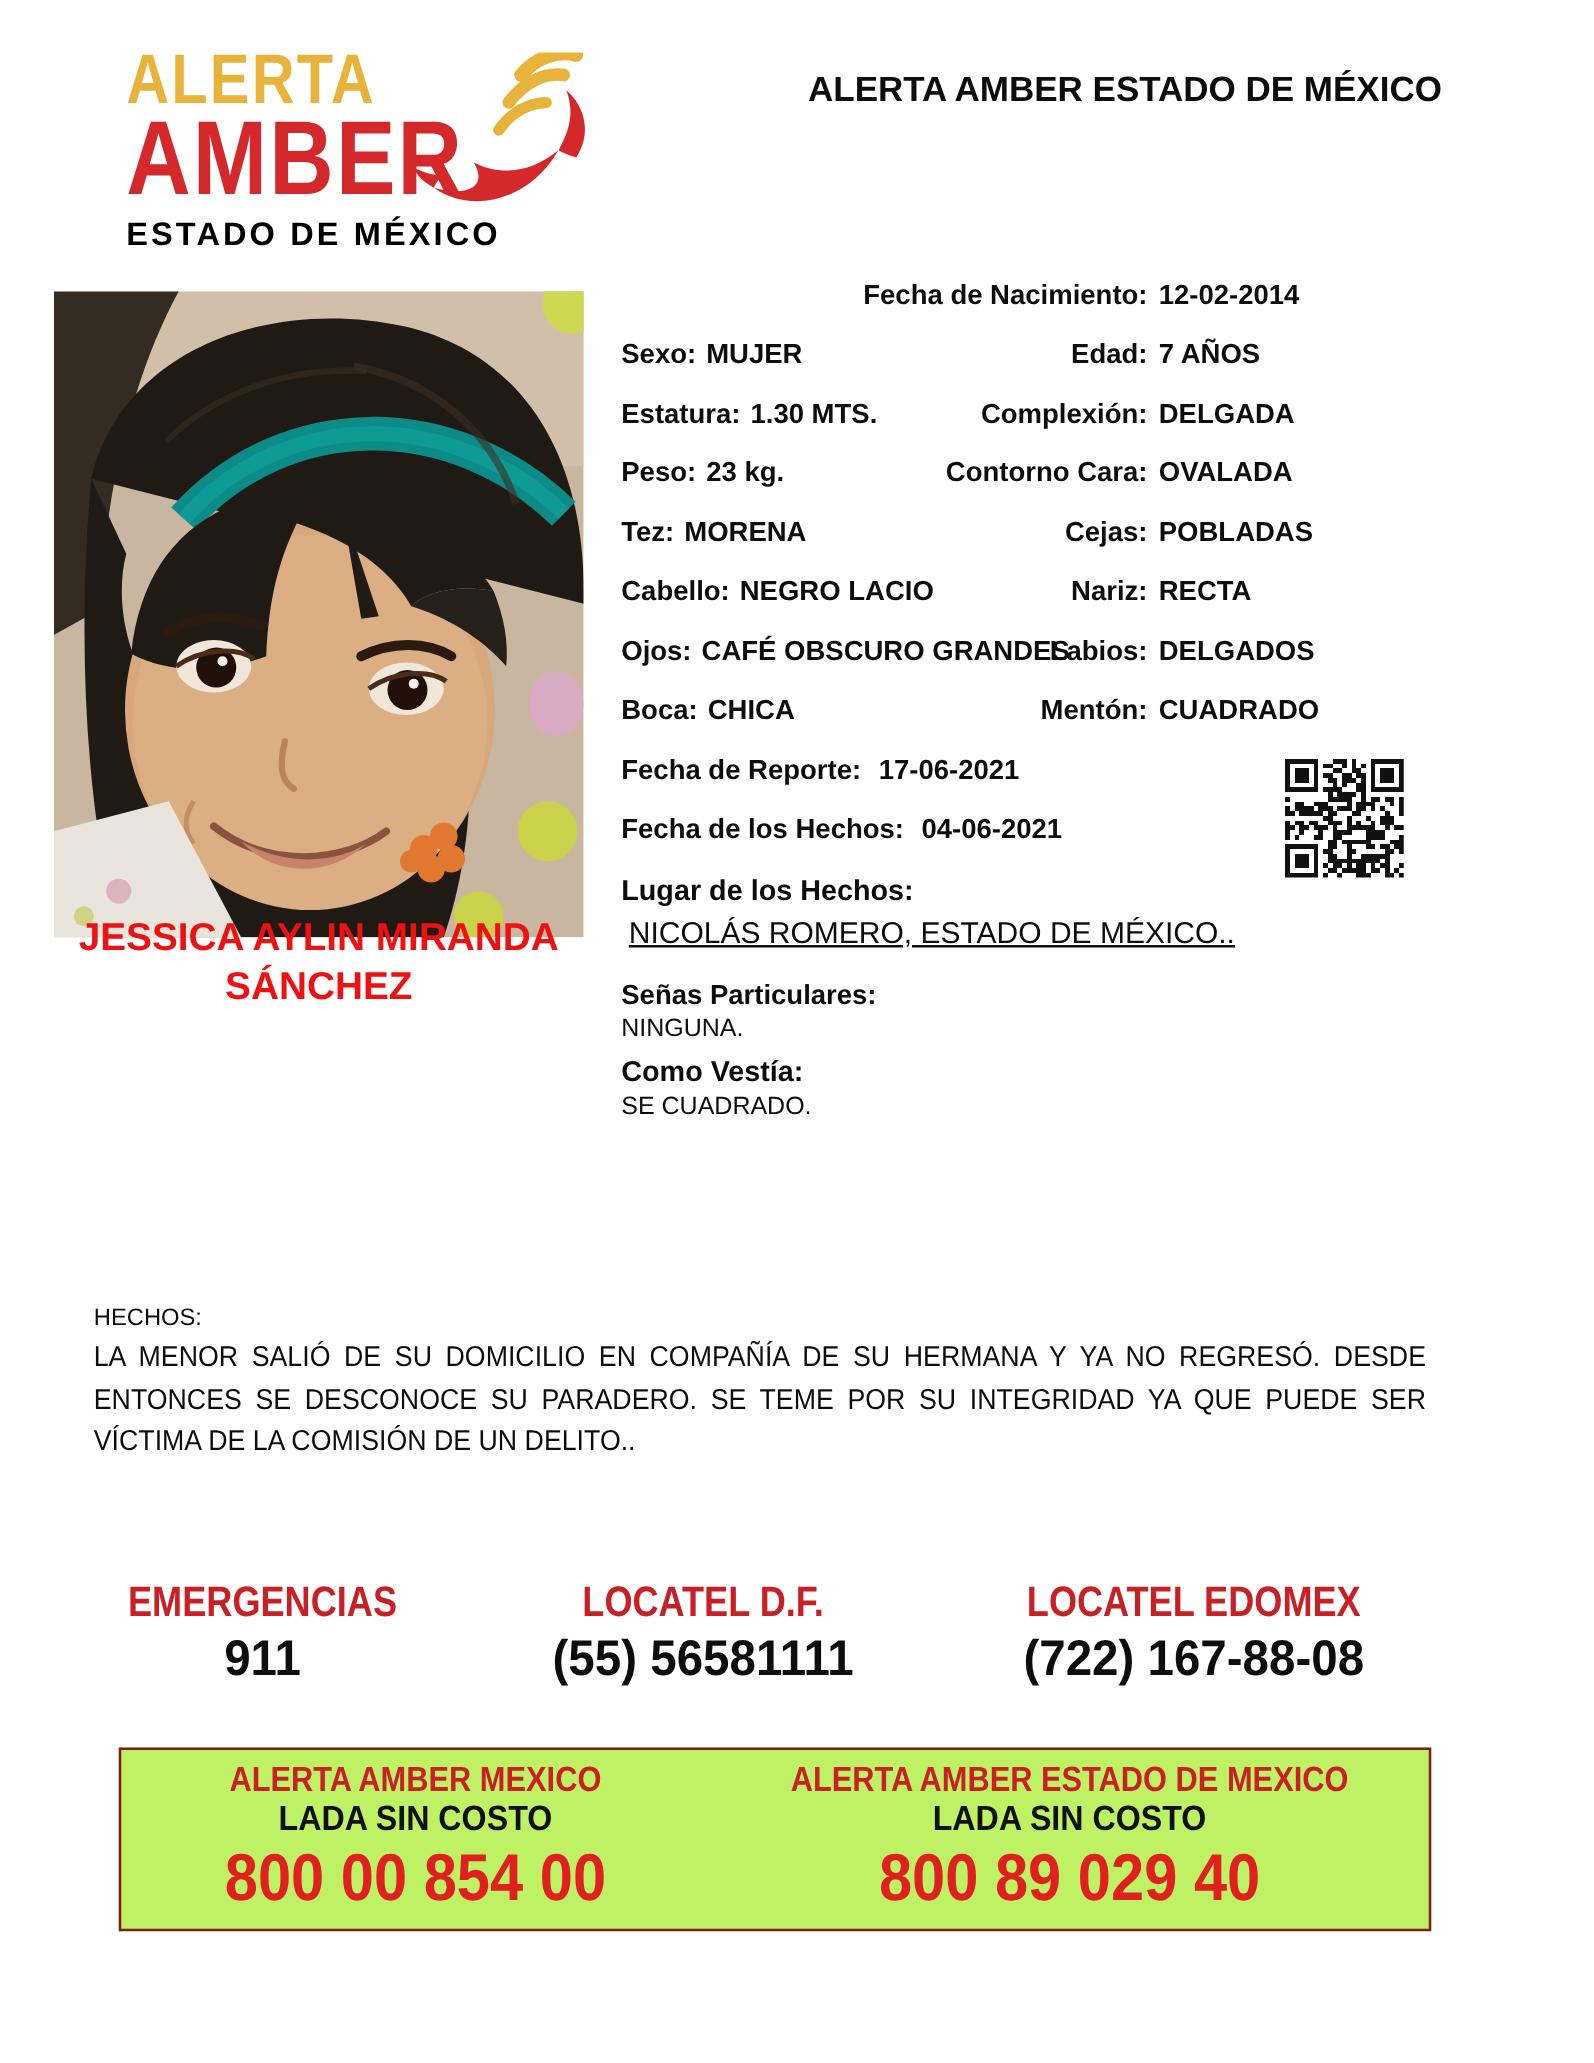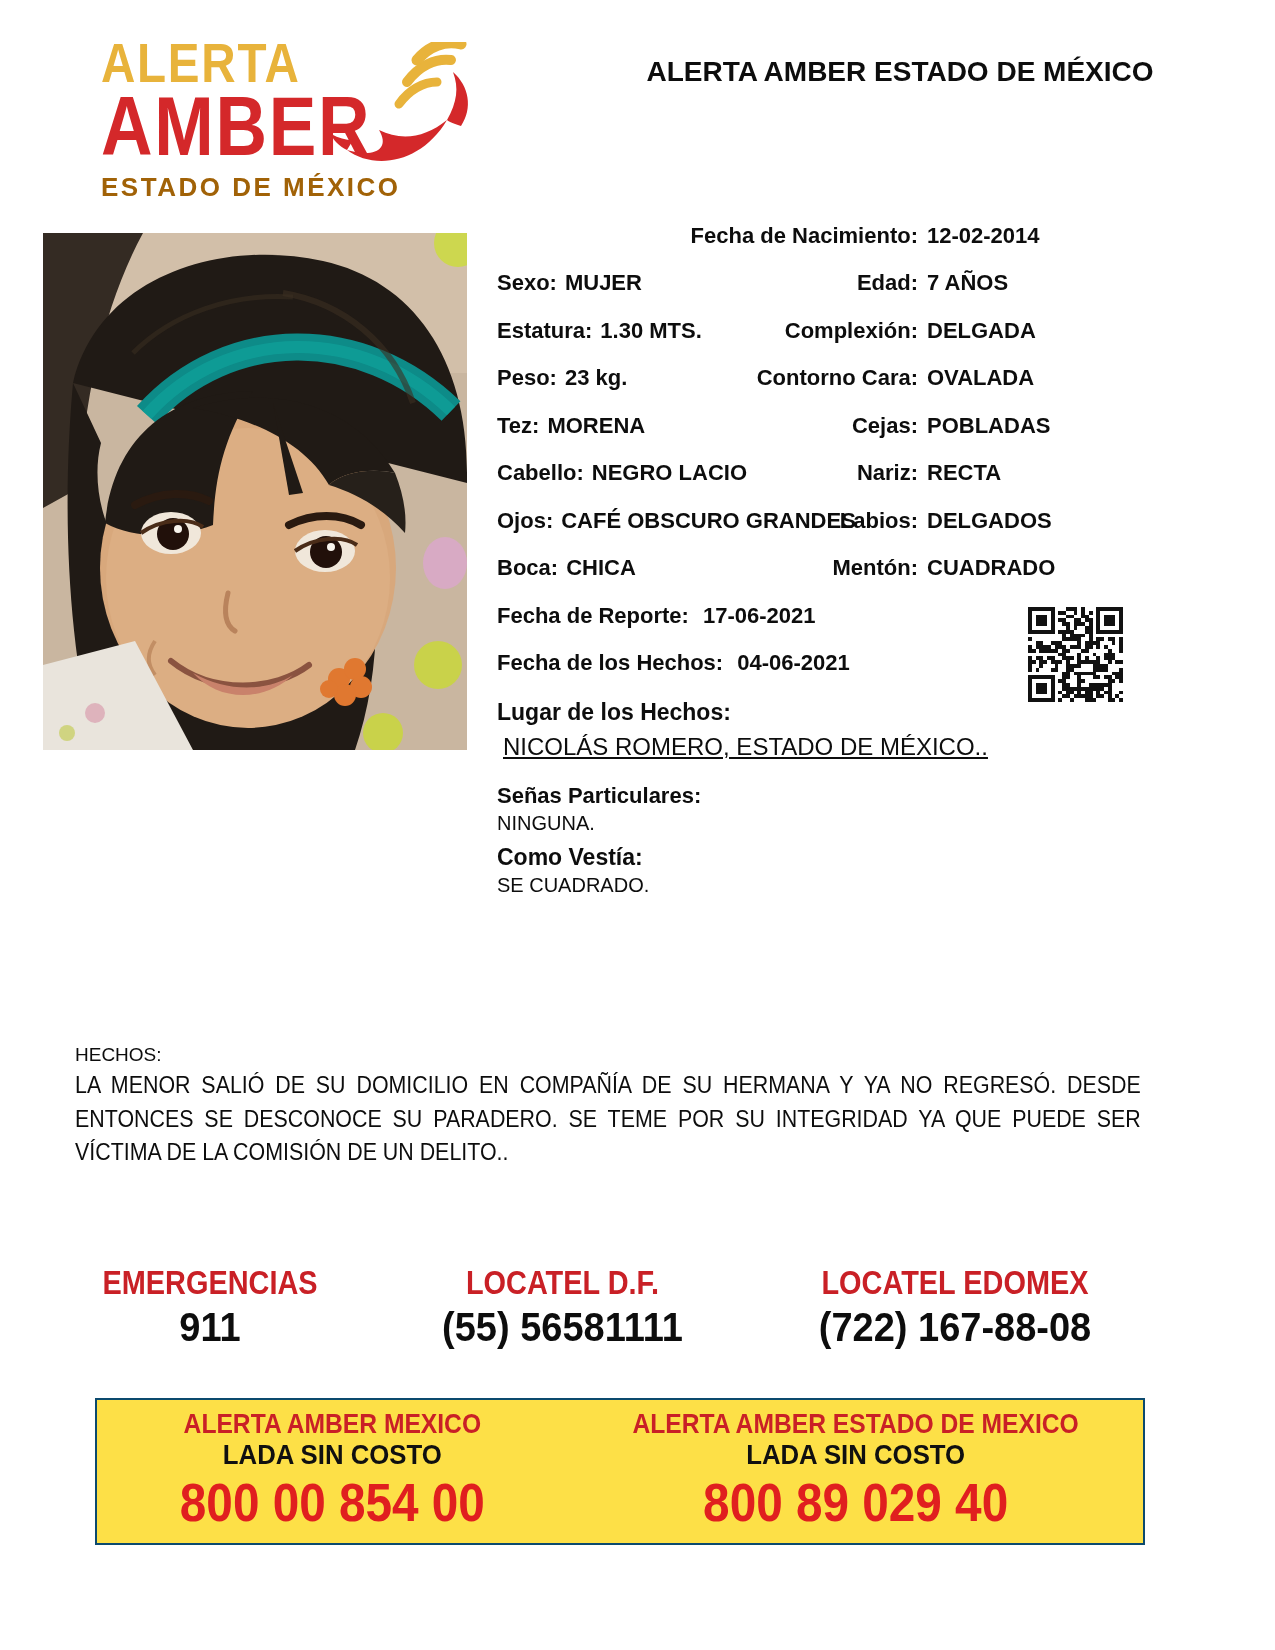--- a/index.html
+++ b/index.html
@@ -6,21 +6,21 @@
   html,body { background:#ffffff; }
   body { font-family:"Liberation Sans", sans-serif; color:#0d0d0d; }
   #page { position:relative; width:1275px; height:1650px; background:#ffffff; overflow:hidden; }
 
   
   .logo { position:absolute; left:101px; top:34px; width:380px; }
   .logo-alerta { font-size:56px; font-weight:bold; letter-spacing:2px; color:#E8B33B;
                  transform:scaleX(0.85); transform-origin:left top; line-height:58px; }
   .logo-amber  { font-size:84px; font-weight:bold; letter-spacing:2px; color:#D4282A;
                  transform:scaleX(0.85); transform-origin:left top; line-height:80px; margin-top:-6px; }
-  .logo-sub    { font-size:26px; font-weight:bold; letter-spacing:2.5px; color:#a16207; margin-top:6px; }
+  .logo-sub    { font-size:26px; font-weight:bold; letter-spacing:2.5px; color:#000000; margin-top:6px; }
   .logo-swoosh { position:absolute; left:228px; top:8px; width:150px; height:160px; }
 
   
   .header { position:absolute; left:620px; top:56px; width:560px; text-align:center; }
   .header-title  { font-size:28px; font-weight:bold; }
   .header-report { font-size:28px; font-weight:bold; margin-top:24px; }
 
   
   .photo { position:absolute; left:43px; top:233px; width:424px; height:517px; overflow:hidden; }
   .photo svg { display:block; }
@@ -61,21 +61,21 @@
   .contact-col.c1 { width:300px; }
   .contact-col.c2 { width:405px; }
   .contact-col.c3 { width:380px; }
   .contact-name { color:#C92026; font-weight:bold; font-size:34px;
                   transform:scaleX(0.85); transform-origin:center top; line-height:36px; }
   .contact-number { font-weight:bold; font-size:40px; margin-top:4px; line-height:46px;
                     transform:scaleX(0.95); transform-origin:center top; }
 
   
   .footer-box { position:absolute; left:95px; top:1398px; width:1050px; height:147px;
-                border:2px solid #0c4a6e; background:#fde047; display:flex; padding-top:9px; }
+                border:2px solid #7f1d1d; background:#bef264; display:flex; padding-top:9px; }
   .footer-col { text-align:center; }
   .footer-col.f1 { width:45%; }
   .footer-col.f2 { width:55%; }
   .footer-title { color:#C92026; font-weight:bold; font-size:28px; line-height:30px;
                   transform:scaleX(0.88); transform-origin:center top; }
   .footer-sub   { color:#101010; font-weight:bold; font-size:28px; line-height:31px;
                   transform:scaleX(0.92); transform-origin:center top; }
   .footer-number{ color:#E01F1F; font-weight:bold; font-size:53px; line-height:58px; margin-top:4px;
                   transform:scaleX(0.9); transform-origin:center top; }
 </style>
@@ -159,20 +159,24 @@
         <circle cx="318" cy="454" r="11"></circle>
           <circle cx="302" cy="462" r="11"></circle>
         <circle cx="286" cy="456" r="9"></circle>
       </g>
 
       <path d="M240,60 C300,70 350,110 370,170" stroke="#3c2f22" stroke-width="6" fill="none" opacity="0.6"></path>
       <path d="M90,120 C130,80 190,60 250,64" stroke="#3c2f22" stroke-width="5" fill="none" opacity="0.5"></path>
     </svg>
   </div>
 
+  <div class="name">
+    <div>JESSICA AYLIN MIRANDA</div>
+    <div>SÁNCHEZ</div>
+  </div>
 
   <div class="fields">
 
     <div class="frow">
       <div class="cell-left"></div>
       <div class="cell-right">
         <span class="lbl">Fecha de Nacimiento:</span>
         <span class="val">12-02-2014</span>
       </div>
     </div>

